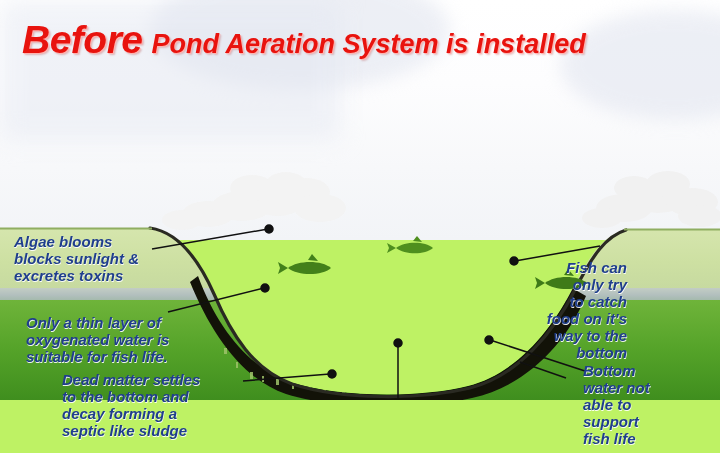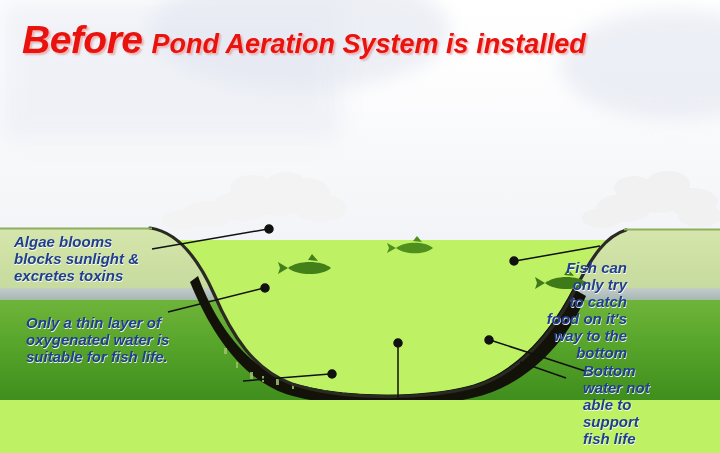--- a/index.html
+++ b/index.html
@@ -206,20 +206,24 @@
       <line x1="566" y1="378" x2="520" y2="362"></line>
     </g>
   </svg>
 
   <div class="callout c-algae">Algae blooms
 blocks sunlight &amp;
 excretes toxins</div>
   <div class="callout c-thin">Only a thin layer of
 oxygenated water is
 suitable for fish life.</div>
+  <div class="callout c-dead">Dead matter settles
+to the bottom and
+decay forming a
+septic like sludge</div>
   <div class="callout c-fishcan">Fish can
 only try
 to catch
 food on it's
 way to the
 bottom</div>
   <div class="callout c-bottomnot">Bottom
 water not
 able to
 support

